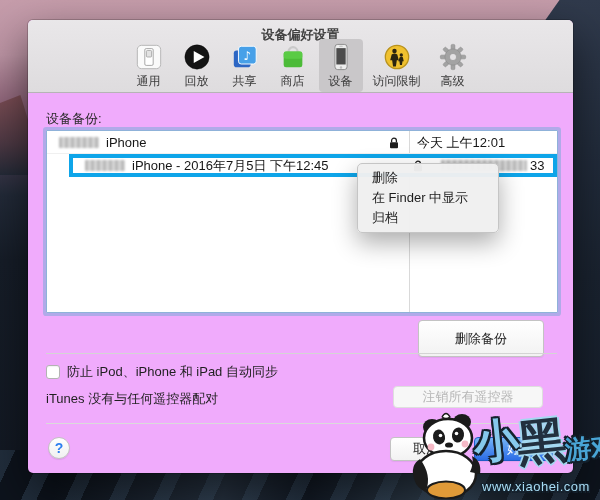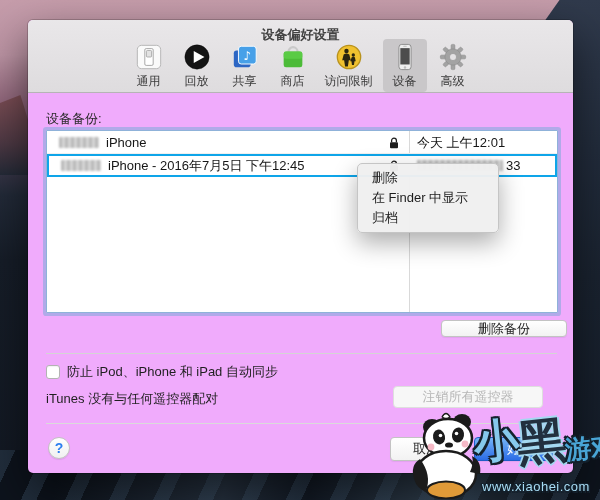--- a/index.html
+++ b/index.html
@@ -45,41 +45,41 @@
 
   
   .section-label { position:absolute; left:18px; top:90px; font-size:13px; font-weight:500; color:#2b2b2b; }
 
   .listbox { position:absolute; left:18px; top:110px; width:512px; height:183px;
     background:#fff; border:1px solid #8fb2d9; border-radius:1px;
     box-shadow:0 0 0 3px rgba(125,170,216,0.55); }
   .col-divider { position:absolute; left:362px; top:0; bottom:0; width:1px; background:#d9d9d9; }
   .row { position:absolute; left:0; right:0; height:22px; display:flex; align-items:center; font-size:13px; color:#161616; }
   .row1 { top:1px; border-bottom:1px solid #f0f0f0; }
-  .row2 { top:23px; height:23px; border:2px solid #0ea5e9; background:#fff; }
+  .row2 { top:23px; height:23px; border:4px solid #0ea5e9; background:#fff;margin-left:22px; }
   .namecell { width:362px; display:flex; align-items:center; height:100%; }
   .row2 .namecell { width:360px; }
   .datecell { flex:1; display:flex; align-items:center; padding-left:8px; height:100%; }
   .redact { display:inline-block; width:40px; height:11px; margin:0 7px 0 12px;
     background:repeating-linear-gradient(90deg,#b9b9b9 0 3px,#d6d6d6 3px 6px);
     filter:blur(1px); border-radius:1px; }
   .redact.date { width:86px; margin:0 3px 0 0; }
   .lockwrap { margin-left:auto; margin-right:10px; display:flex; align-items:center; }
 
   
   .ctxmenu { position:absolute; left:329px; top:143px; width:142px;
     background:rgba(240,240,240,0.97); border:1px solid #c5c5c5; border-radius:5px;
     box-shadow:0 10px 24px rgba(0,0,0,0.32); padding:4px 0; z-index:10; }
   .ctxitem { font-size:13px; color:#1d1d1d; padding:1px 14px 2px; line-height:17px; white-space:nowrap; }
 
   .btn { position:absolute; font-size:13px; text-align:center;
     background:linear-gradient(180deg,#ffffff,#f2f2f2); border:1px solid #c3c3c3;
     border-radius:4px; color:#262626; box-shadow:0 1px 1px rgba(0,0,0,0.06);
     display:flex; align-items:center; justify-content:center; }
-  .btn-delete { left:413px; top:300px; width:126px; height:17px; }
+  .btn-delete { left:390px; top:300px; width:126px; height:37px; }
   .btn-forget { left:365px; top:366px; width:150px; height:22px;
     background:#f7f7f7; border-color:#dedede; color:#b7b7b7; box-shadow:none; }
   .btn-cancel { left:362px; top:417px; width:72px; height:24px; }
   .btn-ok { left:446px; top:417px; width:79px; height:24px;
     background:linear-gradient(180deg,#76b5f8,#2b6ce6); border:1px solid #1f5cc8; color:#fff; }
 
   .sep { position:absolute; left:18px; right:16px; height:1px; background:#d4d4d4; }
   .sep1 { top:333px; } .sep2 { top:403px; background:#dadada; }
 
   .checkrow { position:absolute; left:18px; top:343px; display:flex; align-items:center; }
@@ -159,43 +159,43 @@
         <span class="ticon">
           <svg width="28" height="28" viewBox="0 0 30 30">
               <path d="M10,10 a5,5.5 0 0 1 10,0" fill="none" stroke="#c9c9c9" stroke-width="2.4"></path>
               <rect x="5" y="9" width="20" height="17" rx="2.5" fill="#4cbb38"></rect>
               <rect x="5" y="9" width="20" height="8" rx="2.5" fill="#5ed049" opacity="0.8"></rect>
             </svg>
         </span>
         <span class="tlabel">商店</span>
       </div>
 
+      <div class="tbitem sel">
+        <span class="ticon">
+          <svg width="28" height="28" viewBox="0 0 30 30">
+              <rect x="8.5" y="1.5" width="13" height="27" rx="3" fill="#ededed" stroke="#8a8a8a"></rect>
+              <rect x="10" y="5.5" width="10" height="17.5" fill="#4c4c4c"></rect>
+              <circle cx="15" cy="26.3" r="1.3" fill="#bdbdbd"></circle>
+              <rect x="13" y="3" width="4" height="1" rx="0.5" fill="#bdbdbd"></rect>
+            </svg>
+        </span>
+        <span class="tlabel">设备</span>
+      </div>
+
       <div class="tbitem">
         <span class="ticon">
           <svg width="28" height="28" viewBox="0 0 30 30">
               <circle cx="15" cy="15" r="12.5" fill="#f0c12f" stroke="#b8921d" stroke-width="1.4"></circle>
               <circle cx="12.3" cy="8.6" r="2.4" fill="#2a2410"></circle>
               <path d="M9.3,12.2 q3,-2.1 6,0 l1.6,6.2 h-2.1 l-1,6.8 h-3 l-1,-6.8 h-2.1 z" fill="#2a2410"></path>
               <circle cx="19.6" cy="12.9" r="1.8" fill="#2a2410"></circle>
               <path d="M17.9,15.3 q1.7,-1.2 3.4,0 l0.9,4.2 h-1.3 l-0.6,4.1 h-2.1 l-0.6,-4.1 h-1.3 z" fill="#2a2410"></path>
             </svg>
         </span>
         <span class="tlabel">访问限制</span>
-      </div>
-
-      <div class="tbitem sel">
-        <span class="ticon">
-          <svg width="28" height="28" viewBox="0 0 30 30">
-              <rect x="8.5" y="1.5" width="13" height="27" rx="3" fill="#ededed" stroke="#8a8a8a"></rect>
-              <rect x="10" y="5.5" width="10" height="17.5" fill="#4c4c4c"></rect>
-              <circle cx="15" cy="26.3" r="1.3" fill="#bdbdbd"></circle>
-              <rect x="13" y="3" width="4" height="1" rx="0.5" fill="#bdbdbd"></rect>
-            </svg>
-        </span>
-        <span class="tlabel">设备</span>
       </div>
 
       <div class="tbitem">
         <span class="ticon">
           <svg width="28" height="28" viewBox="0 0 30 30">
               <g fill="#a3a3a3" stroke="#898989" stroke-width="0.6">
                 <g transform="rotate(0 15 15)">
                   <rect x="13" y="1.5" width="4" height="6" rx="1.3"></rect>
                 </g>
                 <g transform="rotate(45 15 15)">

